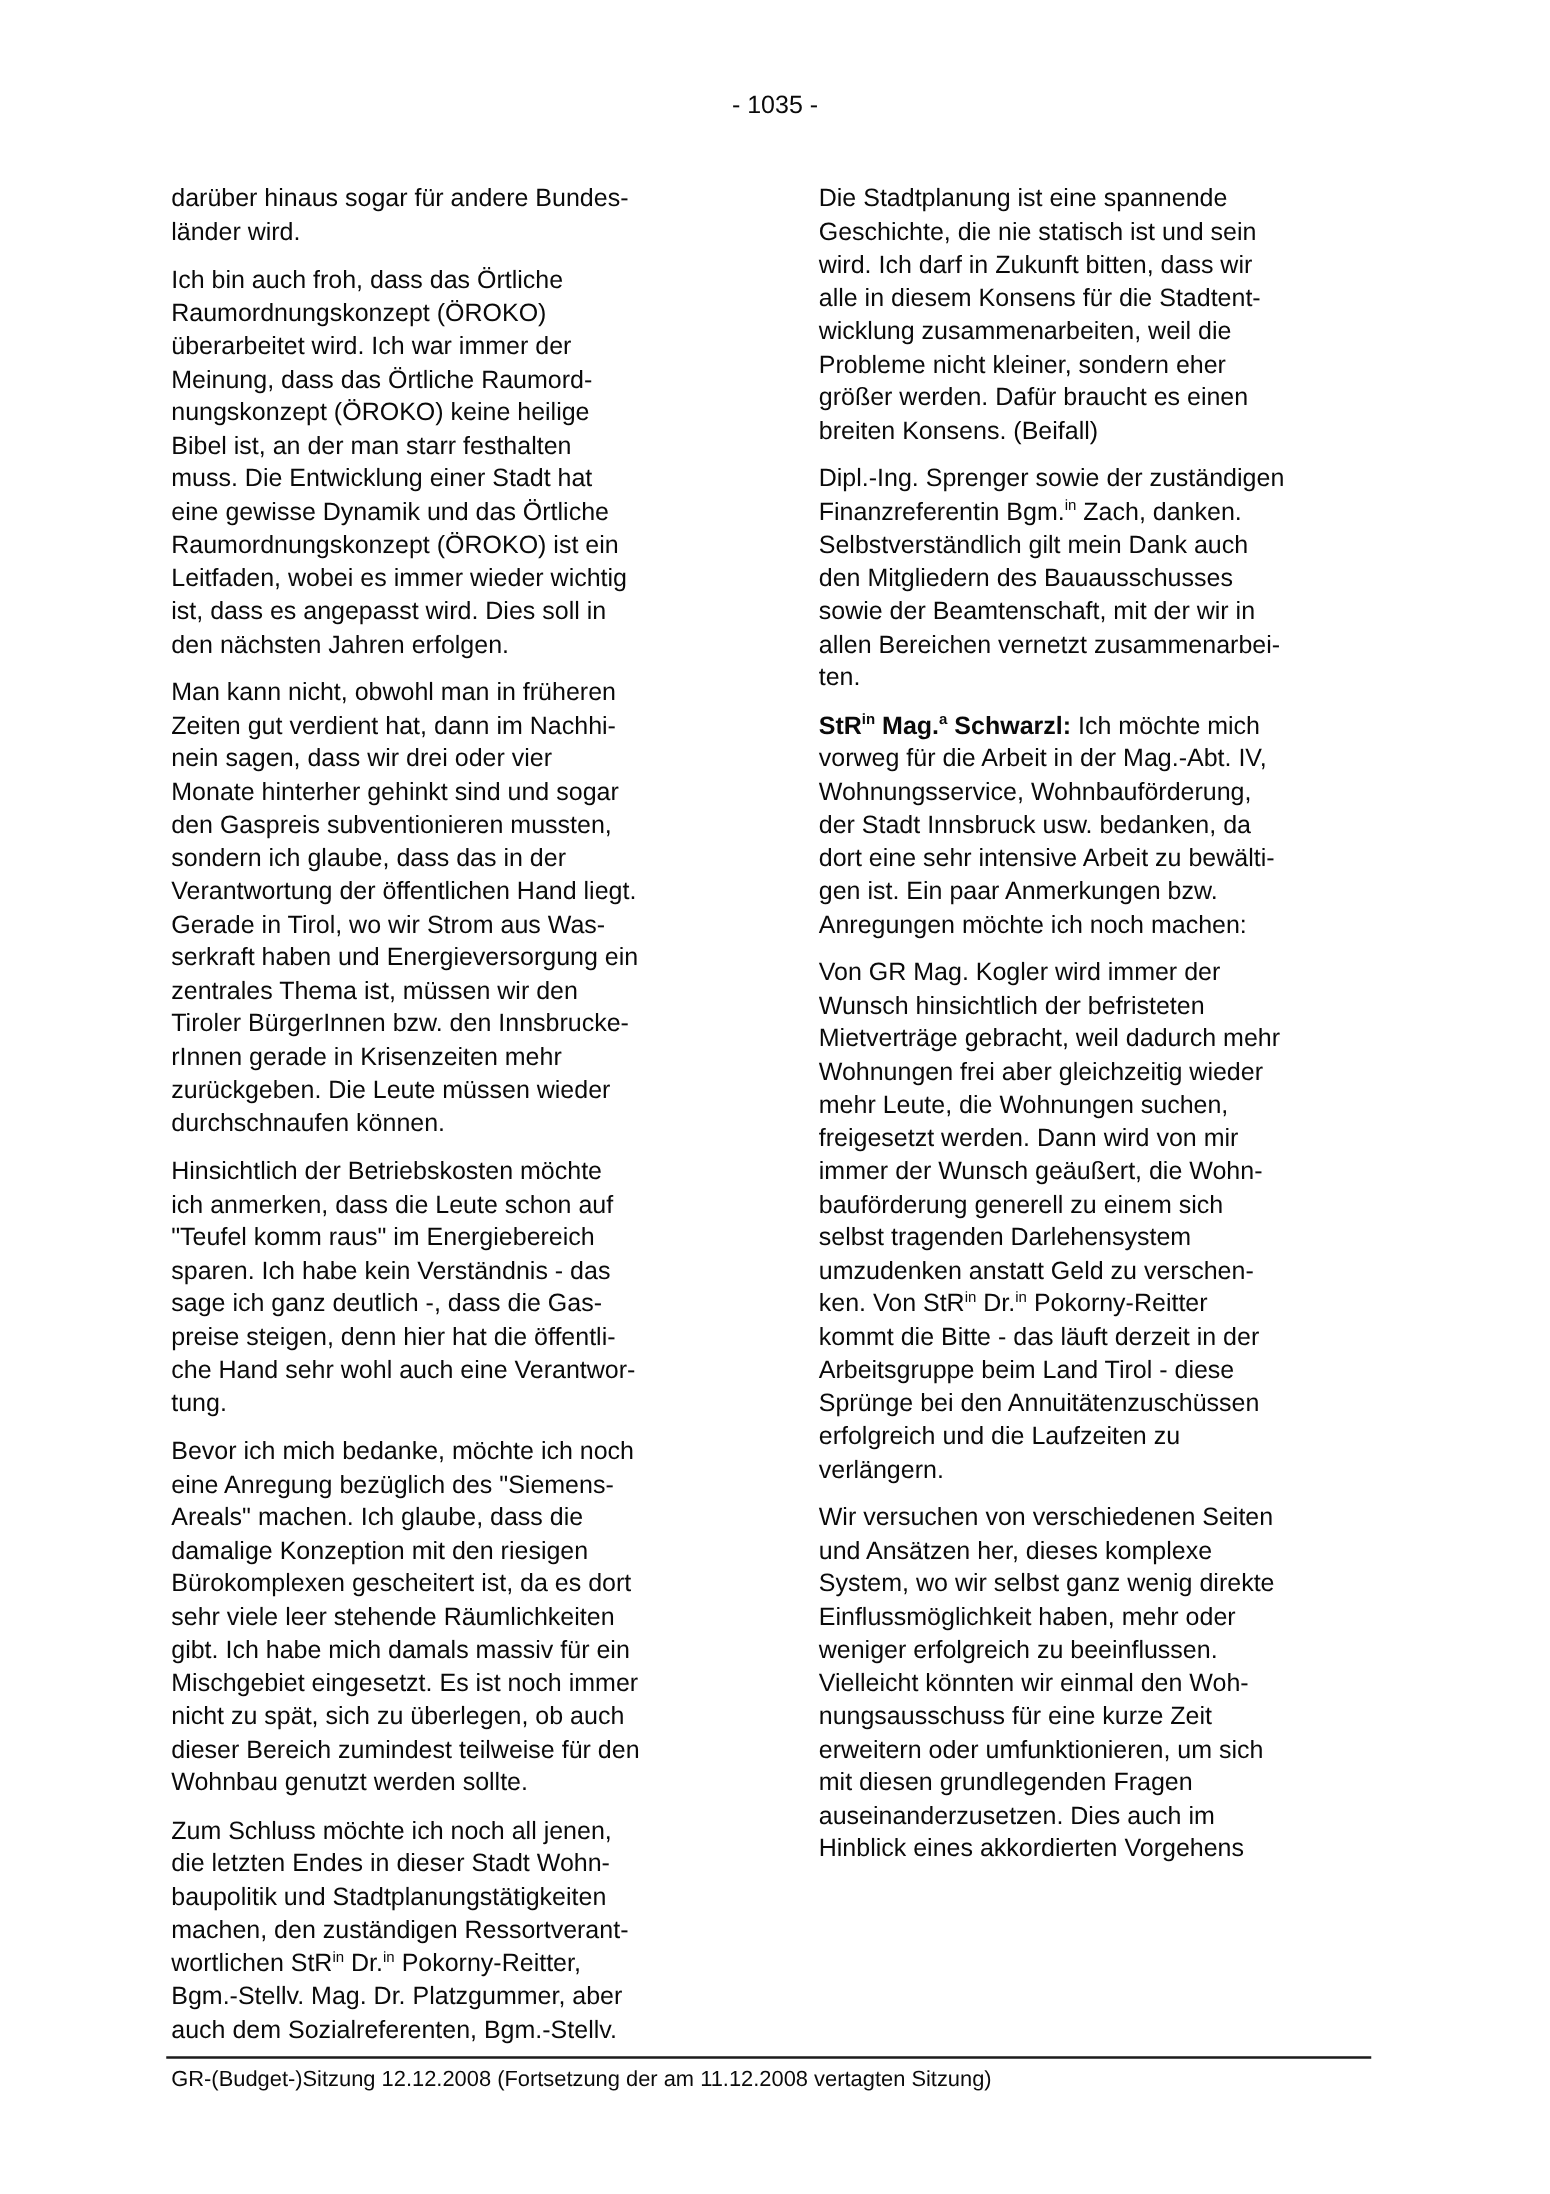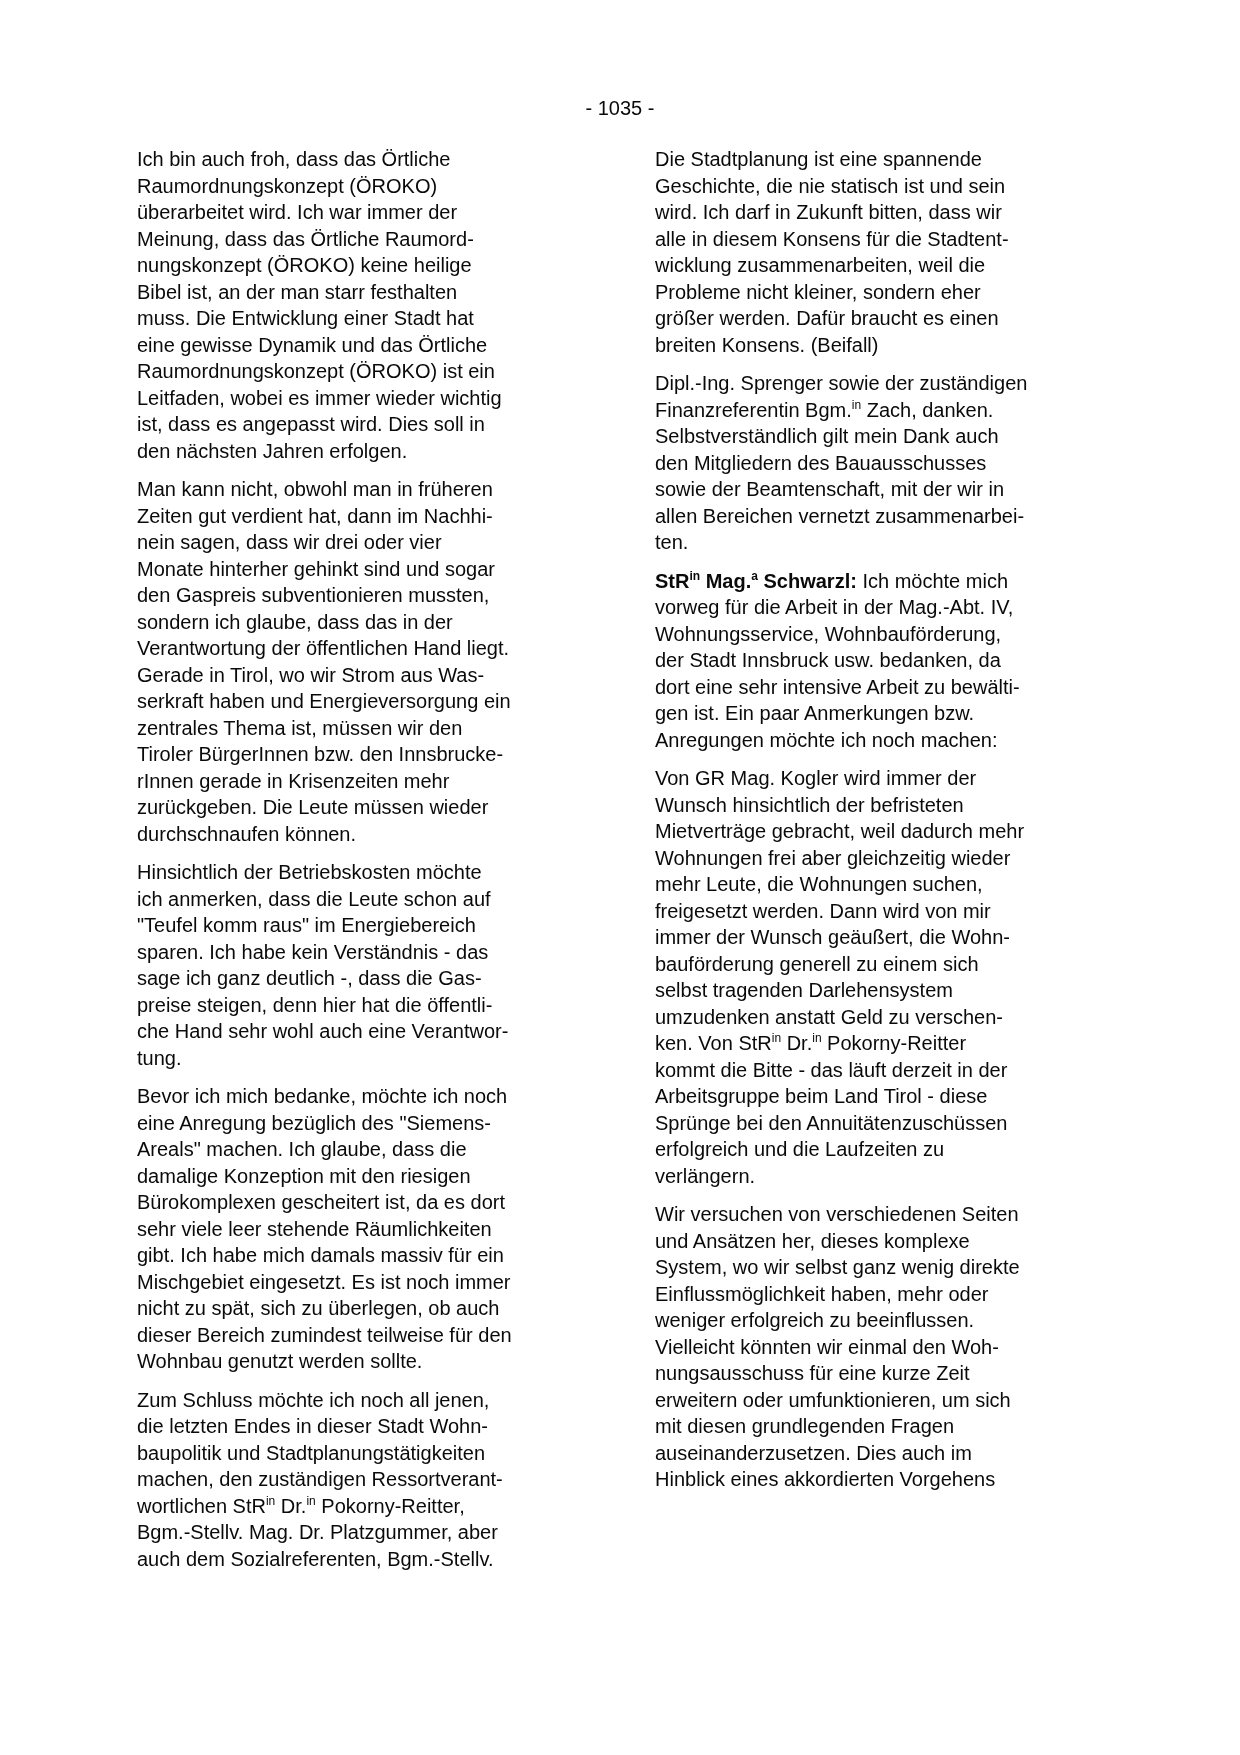--- a/index.html
+++ b/index.html
@@ -18,21 +18,20 @@
   }
   .page-number {
     position: absolute;
     top: 72px;
     left: 0;
     width: 1240px;
     text-align: center;
     font-size: 20px;
     line-height: 24px;
     color: #0a0a0a;
-    margin-top: 24px;
   }
   .columns {
     position: absolute;
     top: 146px;
     left: 137px;
     display: flex;
     gap: 75px;
     align-items: flex-start;
   }
   .col {
@@ -71,20 +70,22 @@
 </style>
 </head>
 <body>
 
 <div class="page">
 
   <div class="page-number">- 1035 -</div>
 
   <div class="columns">
     <div class="col col-left">
+        <p class="para"><span>darüber hinaus sogar für andere Bundes-
+länder wird.</span></p>
         <p class="para"><span>Ich bin auch froh, dass das Örtliche
 Raumordnungskonzept (ÖROKO)
 überarbeitet wird. Ich war immer der
 Meinung, dass das Örtliche Raumord-
 nungskonzept (ÖROKO) keine heilige
 Bibel ist, an der man starr festhalten
 muss. Die Entwicklung einer Stadt hat
 eine gewisse Dynamik und das Örtliche
 Raumordnungskonzept (ÖROKO) ist ein
 Leitfaden, wobei es immer wieder wichtig
@@ -177,14 +178,17 @@
 weniger erfolgreich zu beeinflussen.
 Vielleicht könnten wir einmal den Woh-
 nungsausschuss für eine kurze Zeit
 erweitern oder umfunktionieren, um sich
 mit diesen grundlegenden Fragen
 auseinanderzusetzen. Dies auch im
 Hinblick eines akkordierten Vorgehens</span></p>
       </div>
   </div>
 
+  <div class="footer">
+    <span class="footer-text">GR-(Budget-)Sitzung 12.12.2008 (Fortsetzung der am 11.12.2008 vertagten Sitzung)</span>
+  </div>
 
 </div>
 
 </body></html>

